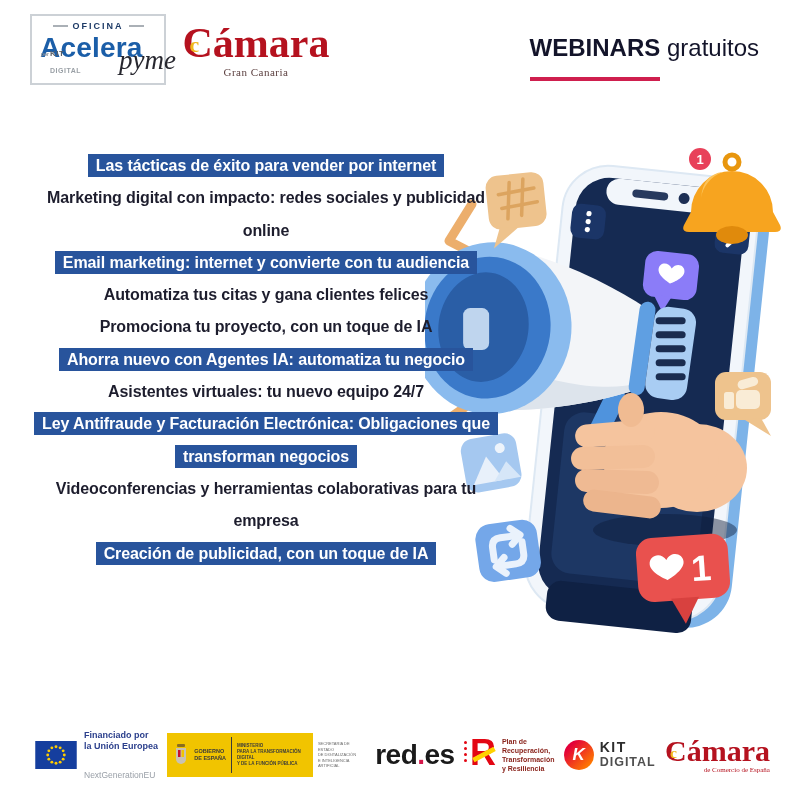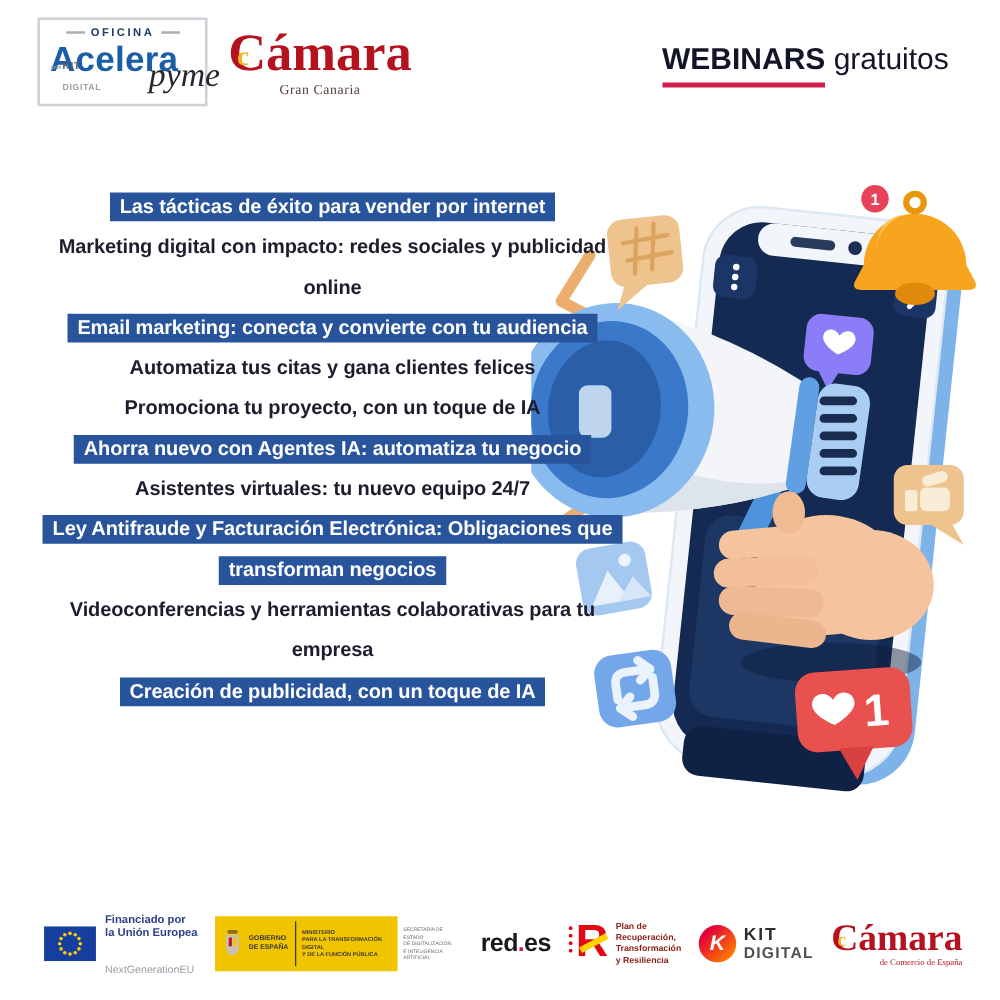--- a/index.html
+++ b/index.html
@@ -24,21 +24,21 @@
 
   .camara-hdr{position:absolute;left:172px;top:22px;width:168px;text-align:center;}
   .cam-word{font-family:"Liberation Serif",serif;font-weight:700;color:#b5121f;line-height:1;}
   .camara-hdr .cam-word{font-size:42px;}
   .cam-c{position:relative;display:inline-block;}
   .cam-yc{position:absolute;left:7px;top:13px;color:#f0b71c;font-size:52%;font-weight:700;}
   .camara-hdr .cam-sub{font-family:"Liberation Serif",serif;font-size:11px;color:#5c4040;
     margin-top:2px;letter-spacing:0.5px;}
 
   .webinars-title{position:absolute;right:41px;top:34px;font-size:24px;color:#13142a;}
-  .webinars-title .wb{font-weight:800;border-bottom:4px solid #cf1f4e;padding-bottom:5px;}
+  .webinars-title .wb{font-weight:800;border-bottom:4px solid #cf1f4e;padding-bottom:16px;}
   .webinars-title .wg{font-weight:500;}
 
   
   .webinar-list{position:absolute;left:25px;top:150px;width:482px;z-index:5;text-align:center;}
   .webinar-item{font-size:16px;line-height:32.3px;font-weight:700;letter-spacing:-0.1px;}
   .webinar-item .hl{background:#28549c;color:#ffffff;padding:3px 8px;
     -webkit-box-decoration-break:clone;box-decoration-break:clone;}
   .webinar-item .plain{color:#1d1d2d;}
 
   
@@ -50,21 +50,21 @@
   .f-eu{display:flex;align-items:center;gap:7px;}
   .eu-bold{font-size:9px;font-weight:800;color:#2b3f8c;line-height:1.25;}
   .eu-sub{font-size:8.5px;color:#9aa0a8;margin-top:18px;}
   .f-gob{display:flex;align-items:stretch;}
   .gob-yellow{background:#f1c400;display:flex;align-items:center;gap:5px;padding:4px 6px;height:36px;}
   .gob-name{font-size:5.5px;font-weight:800;color:#3a3a3a;line-height:1.3;white-space:pre-line;}
   .gob-sep{width:1px;background:#3a3a3a;align-self:stretch;}
   .gob-min{font-size:4.5px;font-weight:700;color:#3a3a3a;line-height:1.35;white-space:pre-line;max-width:70px;}
   .gob-sec{font-size:4px;color:#6a6a6a;line-height:1.4;white-space:pre-line;align-self:center;
     margin-left:5px;max-width:48px;}
-  .f-redes{font-size:20px;font-weight:800;color:#1a1a1a;letter-spacing:-0.5px;}
+  .f-redes{font-size:28px;font-weight:800;color:#1a1a1a;letter-spacing:-0.5px;}
   .f-redes .dot{color:#d5174a;}
   .f-plan{display:flex;align-items:center;gap:4px;}
   .plan-mark{position:relative;width:34px;height:40px;}
   .plan-dots{position:absolute;left:0;top:6px;display:flex;flex-direction:column;gap:3px;}
   .plan-dots i{width:3px;height:3px;border-radius:50%;background:#e30613;display:block;}
   .plan-r{position:absolute;left:6px;top:-2px;font-size:36px;font-weight:800;color:#e30613;line-height:1.1;}
   .plan-bar{position:absolute;left:8px;top:17px;width:24px;height:5px;background:#ffd200;
     transform:rotate(-28deg);}
   .plan-text{font-size:7px;font-weight:700;color:#8a241c;line-height:1.3;white-space:pre-line;}
   .f-kit{display:flex;align-items:center;gap:6px;}
@@ -109,21 +109,21 @@
 <div class="webinar-list" id="webinar-list">
   <div class="webinar-item">
     <span class="hl">Las tácticas de éxito para vender por internet</span>
   </div>
 
   <div class="webinar-item">
     <span class="plain">Marketing digital con impacto: redes sociales y publicidad online</span>
   </div>
 
   <div class="webinar-item">
-    <span class="hl">Email marketing: conecta y convierte con tu audiencia</span>
+    <span class="hl">Email marketing: internet y convierte con tu audiencia</span>
   </div>
 
   <div class="webinar-item">
     <span class="plain">Automatiza tus citas y gana clientes felices</span>
   </div>
 
 
   <div class="webinar-item">
     <span class="plain">Promociona tu proyecto, con un toque de IA</span>
   </div>

